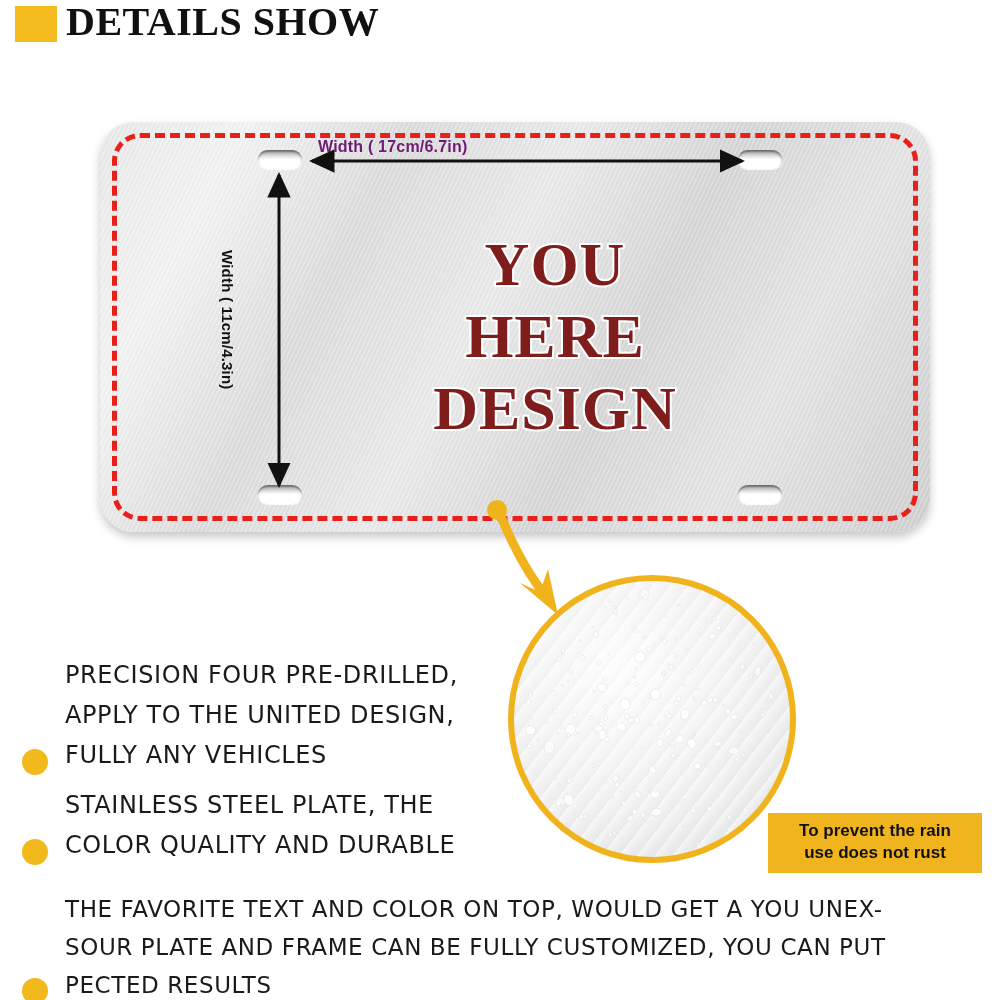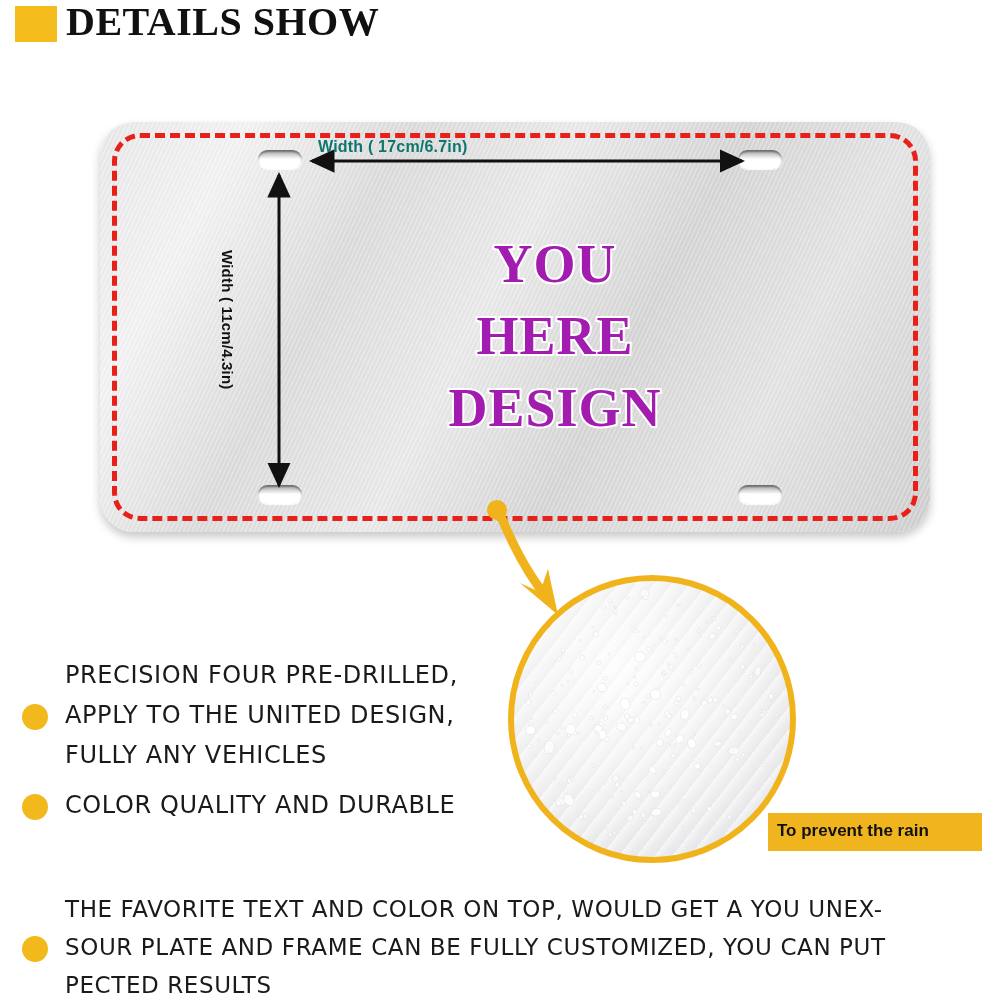--- a/index.html
+++ b/index.html
@@ -104,21 +104,21 @@
   #slot-bottom-left { left: 158px;  top: 363px; }
   #slot-bottom-right{ left: 638px;  top: 363px; }
 
   
   #dim-width-label {
     position: absolute;
     left: 318px;
     top: 138px;
     font-size: 16px;
     font-weight: bold;
-    color: #0f766e;
+    color: #701a75;
     white-space: nowrap;
     letter-spacing: 0.2px;
   }
   #dim-height-label {
     position: absolute;
     left: 236px;
     top: 250px;
     font-size: 15px;
     font-weight: bold;
     color: #111111;
@@ -136,23 +136,23 @@
 
   
   #design-text {
     position: absolute;
     left: 390px;
     top: 228px;
     width: 330px;
     text-align: center;
     font-family: "Liberation Serif", serif;
     font-weight: bold;
-    font-size: 54px;
+    font-size: 62px;
     line-height: 72px;
-    color: #a21caf;
+    color: #7f1d1d;
     letter-spacing: 1px;
     -webkit-text-stroke: 4px #ffffff;
     paint-order: stroke fill;
   }
   #design-text .design-line { display: block; white-space: nowrap; }
 
   
   #magnifier {
     position: absolute;
     left: 508px;
@@ -196,35 +196,36 @@
 
   
   #rust-badge {
     position: absolute;
     left: 768px;
     top: 813px;
     width: 214px;
     padding: 7px 9px 9px 9px;
     background: #f0b41e;
     box-sizing: border-box;
+    text-align: center;
   }
   #rust-badge span {
     display: block;
     font-size: 17px;
     font-weight: bold;
     color: #111111;
     line-height: 22px;
     white-space: nowrap;
   }
 
   
   .feature {
     position: absolute;
     display: flex;
-    align-items: center;
+    align-items: flex-end;
   }
   .feature-dot {
     width: 26px;
     height: 26px;
     border-radius: 50%;
     background: #f2b91c;
     flex: 0 0 26px;
     margin-top: 4px;
   }
   .feature-text {
@@ -480,34 +481,36 @@
       <ellipse cx="185.4" cy="94.7" rx="2.6" ry="1.6" transform="rotate(-61 185.4 94.7)" fill="#ffffff" fill-opacity="0.70" stroke="#d3d5d8" stroke-width="0.5" stroke-opacity="0.7"></ellipse>
       <ellipse cx="121.3" cy="266.7" rx="1.5" ry="1.1" transform="rotate(76 121.3 266.7)" fill="#ffffff" fill-opacity="0.57" stroke="#d3d5d8" stroke-width="0.5" stroke-opacity="0.7"></ellipse>
       <ellipse cx="68.9" cy="62.2" rx="0.9" ry="1.3" transform="rotate(67 68.9 62.2)" fill="#ffffff" fill-opacity="0.86" stroke="#d3d5d8" stroke-width="0.5" stroke-opacity="0.7"></ellipse>
       <ellipse cx="238.2" cy="89.4" rx="2.3" ry="2.7" transform="rotate(-8 238.2 89.4)" fill="#ffffff" fill-opacity="0.75" stroke="#d3d5d8" stroke-width="0.5" stroke-opacity="0.7"></ellipse>
       <ellipse cx="148.5" cy="241.3" rx="5.7" ry="3.9" transform="rotate(-8 148.5 241.3)" fill="#ffffff" fill-opacity="0.67" stroke="#d3d5d8" stroke-width="0.5" stroke-opacity="0.7"></ellipse>
     </svg>
 </div>
 
 <div id="rust-badge">
   <span>To prevent the rain</span>
+  <span>use does not rust</span>
 </div>
 
 <div class="feature" id="feature-1">
   <div class="feature-dot"></div>
   <div class="feature-text">
     <span class="ln">PRECISION FOUR PRE-DRILLED,</span>
     <span class="ln">APPLY TO THE UNITED DESIGN,</span>
     <span class="ln">FULLY ANY VEHICLES</span>
   </div>
 </div>
 
 <div class="feature" id="feature-2">
   <div class="feature-dot"></div>
   <div class="feature-text">
+    <span class="ln">STAINLESS STEEL PLATE, THE</span>
     <span class="ln">COLOR QUALITY AND DURABLE</span>
   </div>
 </div>
 
 <div class="feature" id="feature-3">
   <div class="feature-dot"></div>
   <div class="feature-text">
     <span class="ln">THE FAVORITE TEXT AND COLOR ON TOP, WOULD GET A YOU UNEX-</span>
     <span class="ln">SOUR PLATE AND FRAME CAN BE FULLY CUSTOMIZED, YOU CAN PUT</span>
     <span class="ln">PECTED RESULTS</span>

